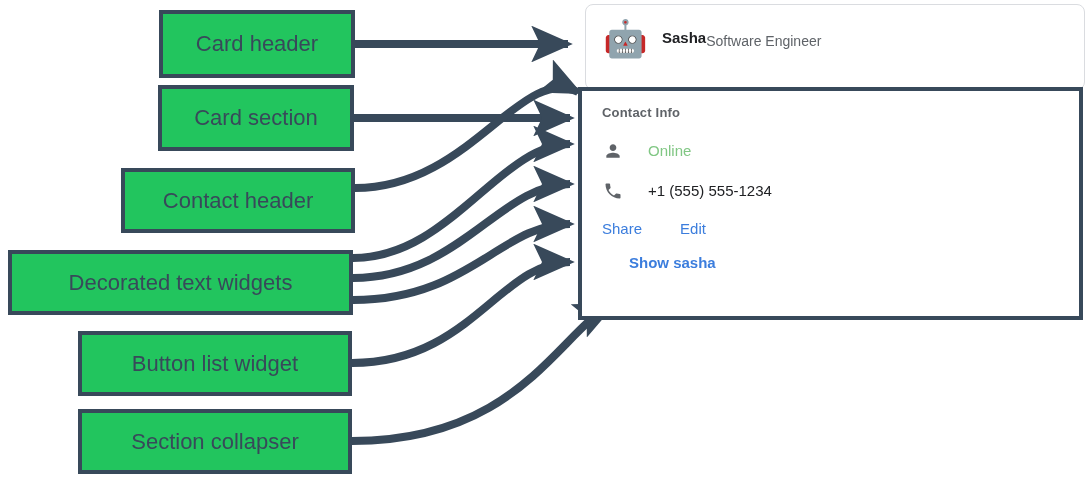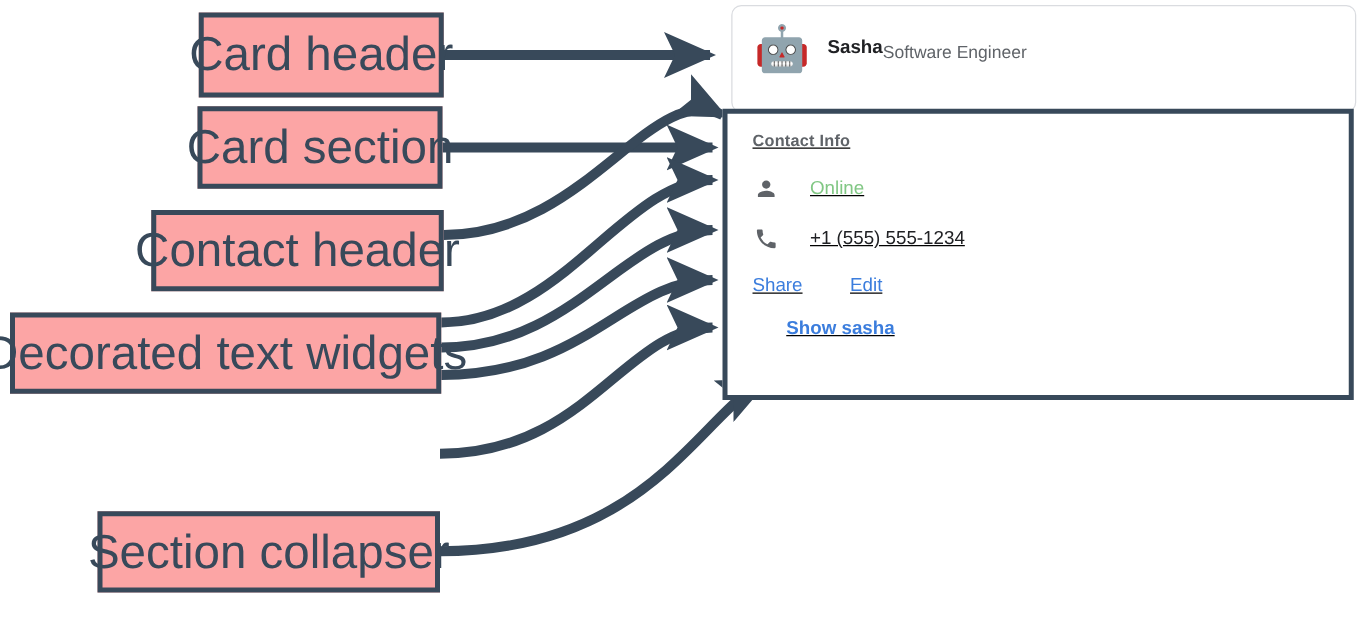--- a/index.html
+++ b/index.html
@@ -16,26 +16,26 @@
     height: 494px;
     background: #ffffff;
     overflow: hidden;
   }
 
   
   .anno-box {
     position: absolute;
     box-sizing: border-box;
     border: 4px solid #38495a;
-    background: #fca5a5;
+    background: #22c55e;
     display: flex;
     align-items: center;
     justify-content: center;
     color: #38495a;
-    font-size: 38px;
+    font-size: 22px;
     line-height: 1;
     white-space: nowrap;
     font-family: "Liberation Sans", sans-serif;
     z-index: 5;
   }
 
   
   #arrows {
     position: absolute;
     left: 0;
@@ -97,21 +97,20 @@
   #card-section {
     position: absolute;
     left: 578px;
     top: 87px;
     width: 505px;
     height: 233px;
     box-sizing: border-box;
     border: 4px solid #38495a;
     background: #ffffff;
     z-index: 4;
-    text-decoration: underline;
   }
   #section-body {
     padding: 14px 0 0 20px;
   }
   .section-header {
     font-size: 13px;
     font-weight: bold;
     color: #5f6368;
     letter-spacing: 0.2px;
     line-height: 16px;
@@ -215,20 +214,23 @@
   </div>
 
   <div class="anno-box" style="left:121px; top:168px; width:234px; height:65px;">
     <span>Contact header</span>
   </div>
 
   <div class="anno-box" style="left:8px; top:250px; width:345px; height:65px;">
     <span>Decorated text widgets</span>
   </div>
 
+  <div class="anno-box" style="left:78px; top:331px; width:274px; height:65px;">
+    <span>Button list widget</span>
+  </div>
 
   <div class="anno-box" style="left:78px; top:409px; width:274px; height:65px;">
     <span>Section collapser</span>
   </div>
 
   <div id="card">
     <div id="card-header">
       <div class="avatar">
         <span>🤖</span>
       </div>

